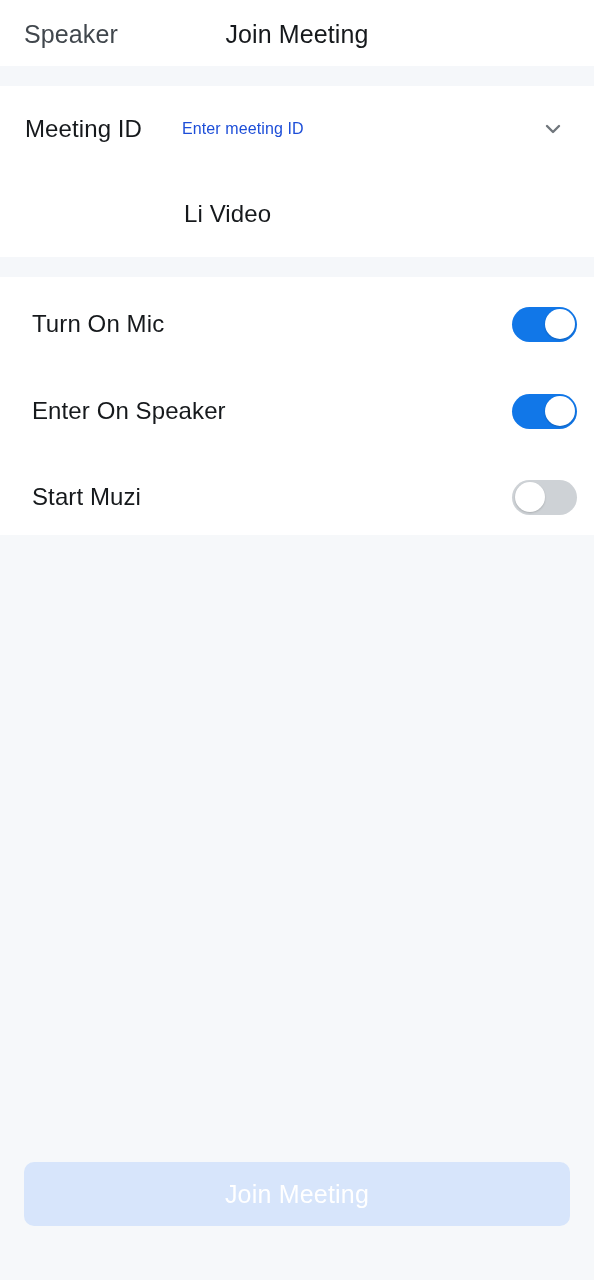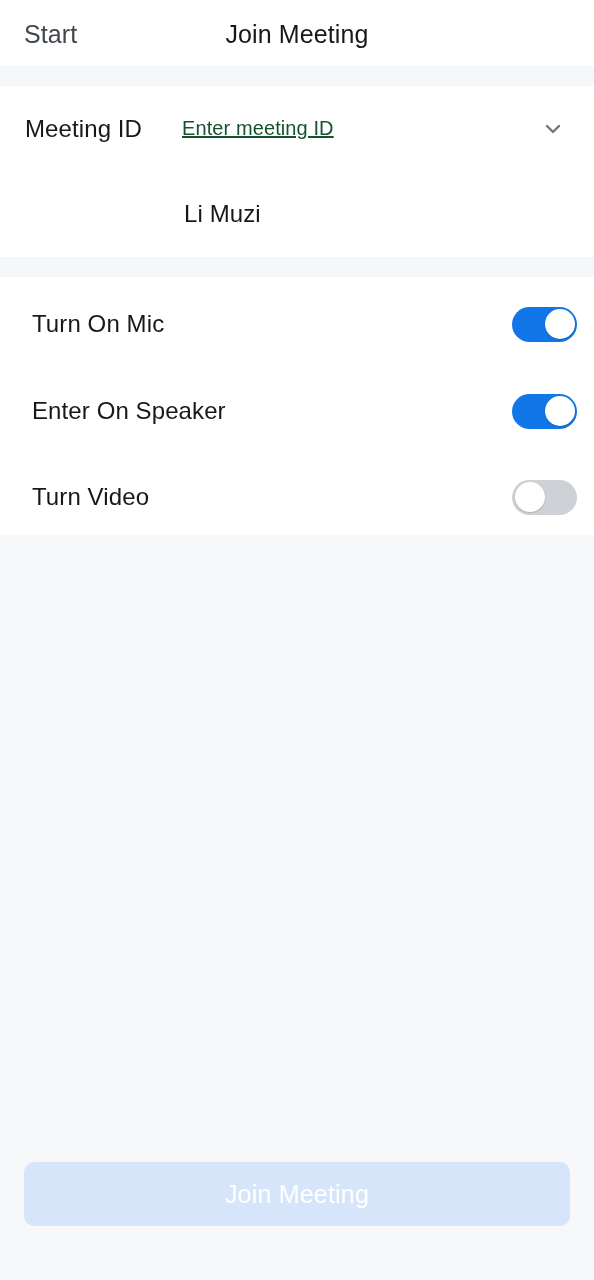--- a/index.html
+++ b/index.html
@@ -95,24 +95,23 @@
     position: absolute;
     left: 184px;
     font-size: 24px;
     color: #16191c;
     letter-spacing: 0.1px;
   }
 
   .field-placeholder {
     position: absolute;
     left: 182px;
-    font-size: 20px;
-    color: #14532d;
-    letter-spacing: 0.1px;
-    text-decoration: underline;
+    font-size: 16px;
+    color: #1d4ed8;
+    letter-spacing: 0.1px;
   }
 
   .chevron-down {
     position: absolute;
     right: 24px;
     width: 34px;
     height: 34px;
     display: flex;
     align-items: center;
     justify-content: center;
@@ -182,40 +181,40 @@
     font-size: 25px;
     color: #ffffff;
     letter-spacing: 0.2px;
     cursor: default;
   }
 </style>
 </head>
 <body>
 
 <div class="nav-bar">
-  <span class="nav-cancel">Start</span>
+  <span class="nav-cancel">Speaker</span>
   <span class="nav-title">Join Meeting</span>
 </div>
 
 <div class="band band-top"></div>
 
 <div class="card card-details">
 
   <div class="form-row row-meeting-id">
     <span class="field-label">Meeting ID</span>
     <span class="field-placeholder">Enter meeting ID</span>
     <span class="chevron-down">
       <svg width="26" height="26" viewBox="0 0 26 26" aria-hidden="true">
         <polyline points="7,10 13,16 19,10" fill="none" stroke="#70767c" stroke-width="2.4" stroke-linecap="round" stroke-linejoin="round"></polyline>
       </svg>
     </span>
   </div>
 
   <div class="form-row row-your-name">
-    <span class="field-value" placeholder="Enter your name">Li Muzi</span>
+    <span class="field-value" placeholder="Enter your name">Li Video</span>
   </div>
 
 </div>
 
 <div class="band band-middle"></div>
 
 <div class="card card-options">
 
   <div class="toggle-row toggle-row-0">
     <span class="toggle-label">Turn On Mic</span>
@@ -225,21 +224,21 @@
   </div>
 
   <div class="toggle-row toggle-row-1">
     <span class="toggle-label">Enter On Speaker</span>
     <span class="switch on">
       <span class="knob"></span>
     </span>
   </div>
 
   <div class="toggle-row toggle-row-2">
-    <span class="toggle-label">Turn Video</span>
+    <span class="toggle-label">Start Muzi</span>
     <span class="switch off">
       <span class="knob"></span>
     </span>
   </div>
 
 </div>
 
 <button class="join-button">Join Meeting</button>
 
 </body></html>

